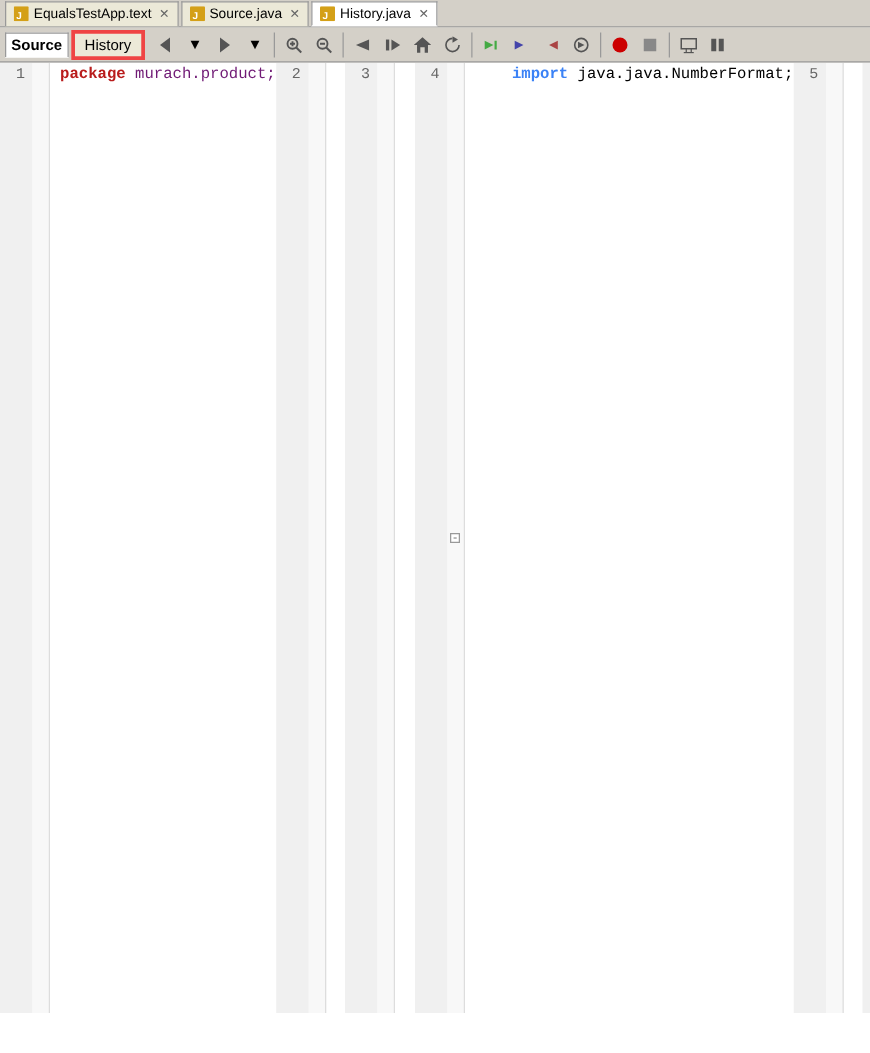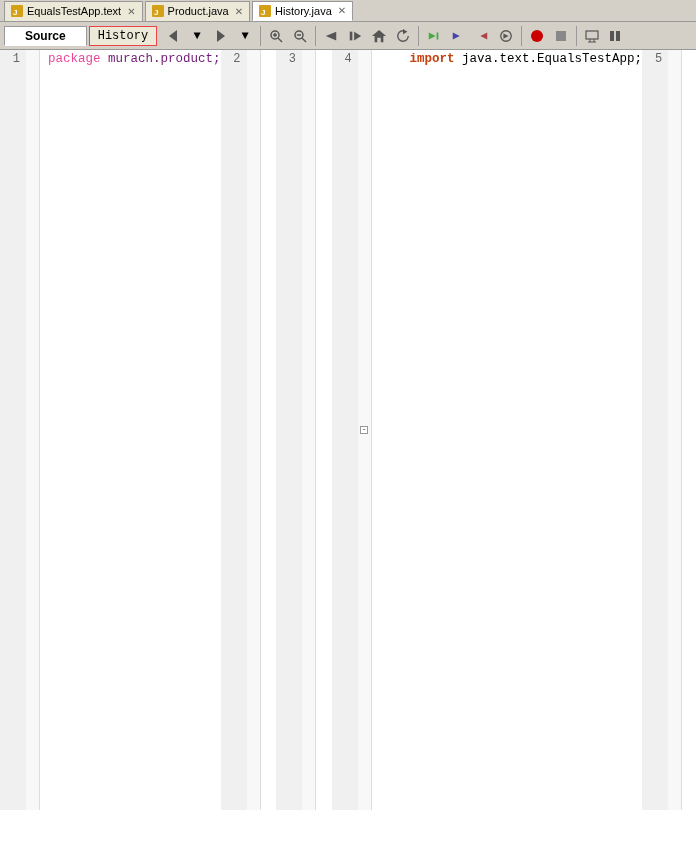--- a/index.html
+++ b/index.html
@@ -54,33 +54,33 @@
       align-items: center;
       background: #d4d0c8;
       border-bottom: 1px solid #999;
       height: 28px;
       padding: 2px 4px;
     }
     .source-tab {
       background: #fff;
       border: 1px solid #999;
       border-bottom: 1px solid #fff;
-      padding: 2px 20px;
+      padding: 2px 4px;
       font-size: 12px;
       font-family: Arial, sans-serif;
       font-weight: bold;
       margin-right: 2px;
       cursor: pointer;
     }
     .history-tab {
       background: #ece9d8;
-      border: 1px solid #ef4444;
+      border: 3px solid #ef4444;
       padding: 2px 8px;
       font-size: 12px;
-      font-family: Liberation Mono, monospace;
+      font-family: Liberation Sans, sans-serif;
       margin-right: 4px;
       cursor: pointer;
     }
     .toolbar-sep {
       width: 1px;
       height: 20px;
       background: #999;
       margin: 0 3px;
     }
     .toolbar-btn {
@@ -122,21 +122,21 @@
     <span>EqualsTestApp.text</span>
     <span class="tab-close">✕</span>
   </div>
   <div class="tab">
     <span class="tab-icon">
       <svg width="12" height="12" viewBox="0 0 12 12">
           <rect width="12" height="12" fill="#d4a017" rx="1"></rect>
           <text x="2" y="10" font-size="8" font-weight="bold" fill="white" font-family="Arial">J</text>
         </svg>
     </span>
-    <span>Product.java</span>
+    <span>Source.java</span>
     <span class="tab-close">✕</span>
   </div>
   <div class="tab active">
     <span class="tab-icon">
       <svg width="12" height="12" viewBox="0 0 12 12">
           <rect width="12" height="12" fill="#d4a017" rx="1"></rect>
           <text x="2" y="10" font-size="8" font-weight="bold" fill="white" font-family="Arial">J</text>
         </svg>
     </span>
     <span>History.java</span>
@@ -265,38 +265,38 @@
         <rect x="1" y="2" width="4" height="10" fill="#555"></rect>
         <rect x="7" y="2" width="4" height="10" fill="#555"></rect>
       </svg>
   </div>
 </div>
 
 <div class="editor" id="code-editor">
 <div style="display: flex; min-height: 18px;">
       <div style="min-width: 26px; text-align: right; color: rgb(102, 102, 102); font-size: 12px; padding-right: 6px; user-select: none; background: rgb(240, 240, 240); line-height: 18px;">1</div>
       <div style="min-width: 14px; background: rgb(248, 248, 248); border-right: 1px solid rgb(221, 221, 221); display: flex; align-items: center; justify-content: center; font-size: 8px; color: rgb(102, 102, 102); cursor: pointer; line-height: 18px;"></div>
-      <div style="flex: 1 1 0%; padding-left: 8px; line-height: 18px; font-family: &quot;Courier New&quot;, Courier, monospace; font-size: 12.5px; white-space: pre;"><span style="color: #ec4899; font-weight: normal;">package</span><span style="color: #701a75;"> murach.product;</span></div>
+      <div style="flex: 1 1 0%; padding-left: 8px; line-height: 18px; font-family: &quot;Courier New&quot;, Courier, monospace; font-size: 12.5px; white-space: pre;"><span style="color: #b91c1c; font-weight: bold;">package</span><span style="color: #701a75;"> murach.product;</span></div>
     </div>
     <div style="display: flex; min-height: 18px;">
       <div style="min-width: 26px; text-align: right; color: rgb(102, 102, 102); font-size: 12px; padding-right: 6px; user-select: none; background: rgb(240, 240, 240); line-height: 18px;">2</div>
       <div style="min-width: 14px; background: rgb(248, 248, 248); border-right: 1px solid rgb(221, 221, 221); display: flex; align-items: center; justify-content: center; font-size: 8px; color: rgb(102, 102, 102); cursor: pointer; line-height: 18px;"></div>
       <div style="flex: 1 1 0%; padding-left: 8px; line-height: 18px; font-family: &quot;Courier New&quot;, Courier, monospace; font-size: 12.5px; white-space: pre;">&nbsp;</div>
     </div>
     <div style="display: flex; min-height: 18px;">
       <div style="min-width: 26px; text-align: right; color: rgb(102, 102, 102); font-size: 12px; padding-right: 6px; user-select: none; background: rgb(240, 240, 240); line-height: 18px;">3</div>
       <div style="min-width: 14px; background: rgb(248, 248, 248); border-right: 1px solid rgb(221, 221, 221); display: flex; align-items: center; justify-content: center; font-size: 8px; color: rgb(102, 102, 102); cursor: pointer; line-height: 18px;"></div>
       <div style="flex: 1 1 0%; padding-left: 8px; line-height: 18px; font-family: &quot;Courier New&quot;, Courier, monospace; font-size: 12.5px; white-space: pre;">&nbsp;</div>
     </div>
     <div style="display: flex; min-height: 18px;">
       <div style="min-width: 26px; text-align: right; color: rgb(102, 102, 102); font-size: 12px; padding-right: 6px; user-select: none; background: rgb(240, 240, 240); line-height: 18px;">4</div>
       <div style="min-width: 14px; background: rgb(248, 248, 248); border-right: 1px solid rgb(221, 221, 221); display: flex; align-items: center; justify-content: center; font-size: 8px; color: rgb(102, 102, 102); cursor: pointer; line-height: 18px;">
         <span style="border:1px solid #999;width:8px;height:8px;display:inline-flex;align-items:center;justify-content:center;font-size:9px;background:#fff;">-</span>
       </div>
-      <div style="flex: 1 1 0%; padding-left: 8px; line-height: 18px; font-family: &quot;Courier New&quot;, Courier, monospace; font-size: 12.5px; white-space: pre;"><span style="color: #c2410c; font-weight: bold;">    import</span><span style="color: rgb(0, 0, 0);"> java.text.EqualsTestApp;</span></div>
+      <div style="flex: 1 1 0%; padding-left: 8px; line-height: 18px; font-family: &quot;Courier New&quot;, Courier, monospace; font-size: 12.5px; white-space: pre;"><span style="color: #3b82f6; font-weight: bold;">    import</span><span style="color: rgb(0, 0, 0);"> java.java.NumberFormat;</span></div>
     </div>
     <div style="display: flex; min-height: 18px;">
       <div style="min-width: 26px; text-align: right; color: rgb(102, 102, 102); font-size: 12px; padding-right: 6px; user-select: none; background: rgb(240, 240, 240); line-height: 18px;">5</div>
       <div style="min-width: 14px; background: rgb(248, 248, 248); border-right: 1px solid rgb(221, 221, 221); display: flex; align-items: center; justify-content: center; font-size: 8px; color: rgb(102, 102, 102); cursor: pointer; line-height: 18px;"></div>
       <div style="flex: 1 1 0%; padding-left: 8px; line-height: 18px; font-family: &quot;Courier New&quot;, Courier, monospace; font-size: 12.5px; white-space: pre;">&nbsp;</div>
     </div>
     <div style="display: flex; min-height: 18px;">
       <div style="min-width: 26px; text-align: right; color: rgb(102, 102, 102); font-size: 12px; padding-right: 6px; user-select: none; background: rgb(240, 240, 240); line-height: 18px;">6</div>
     </div>
   </div>

